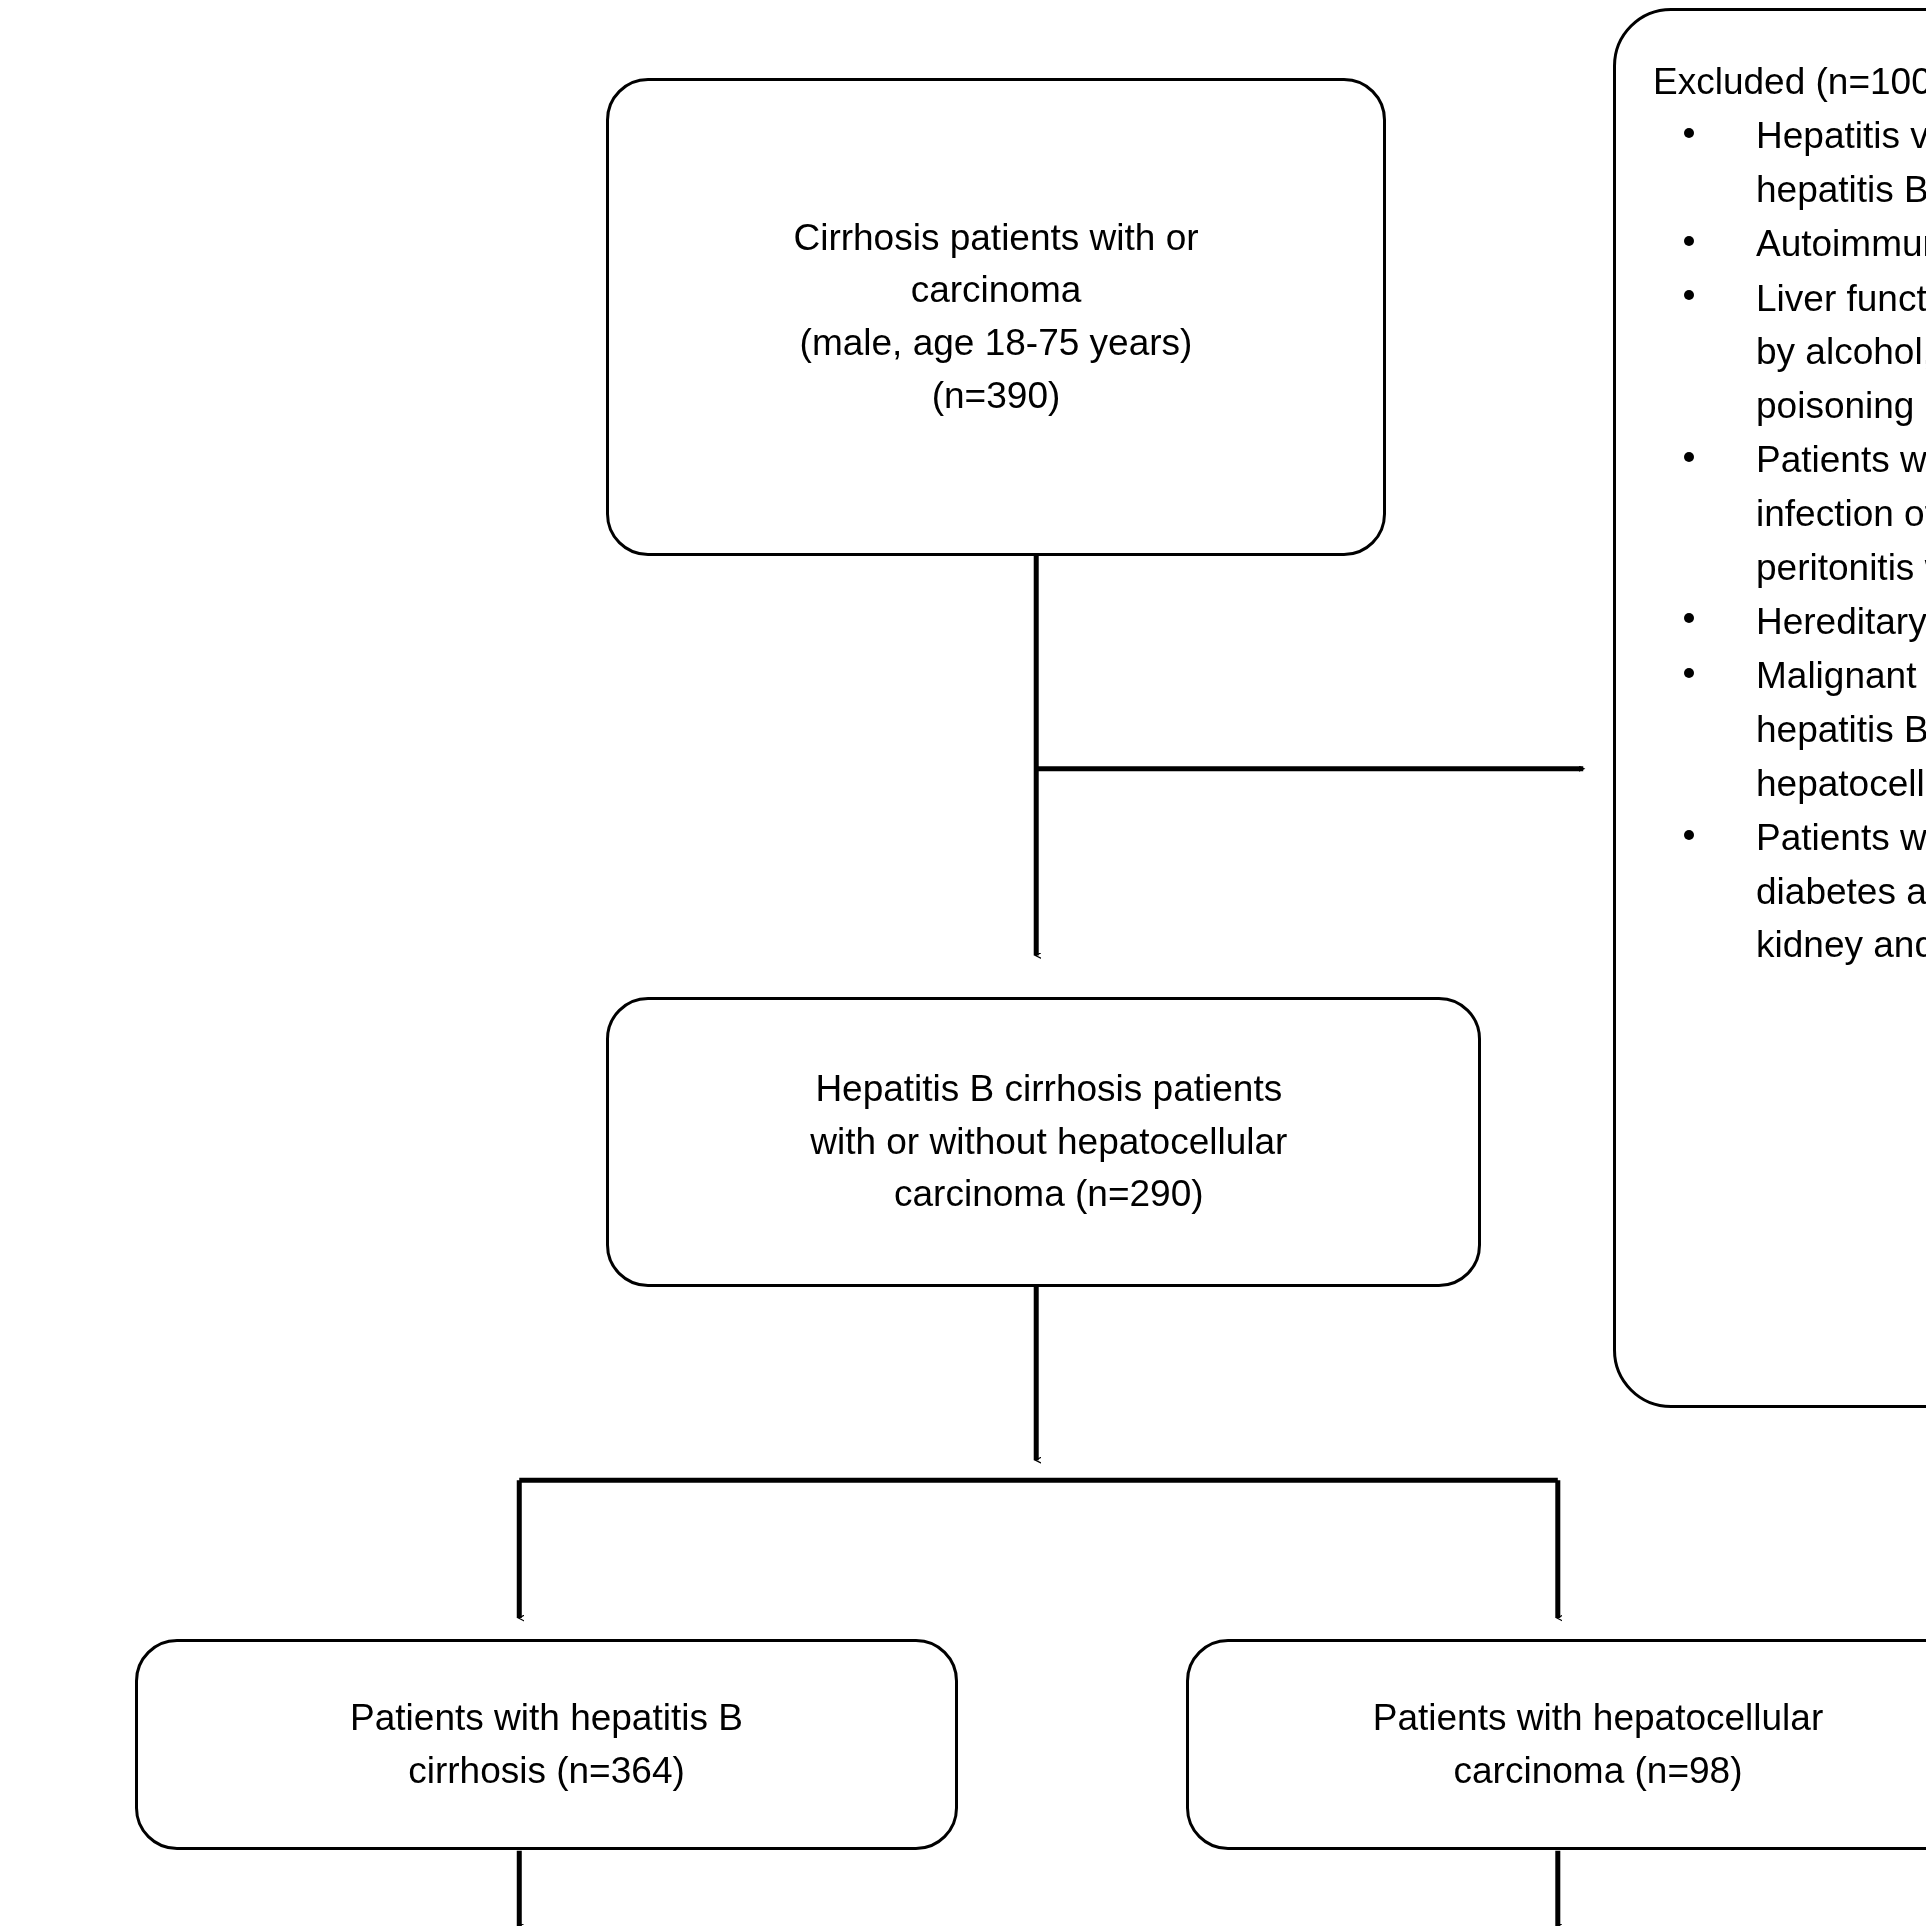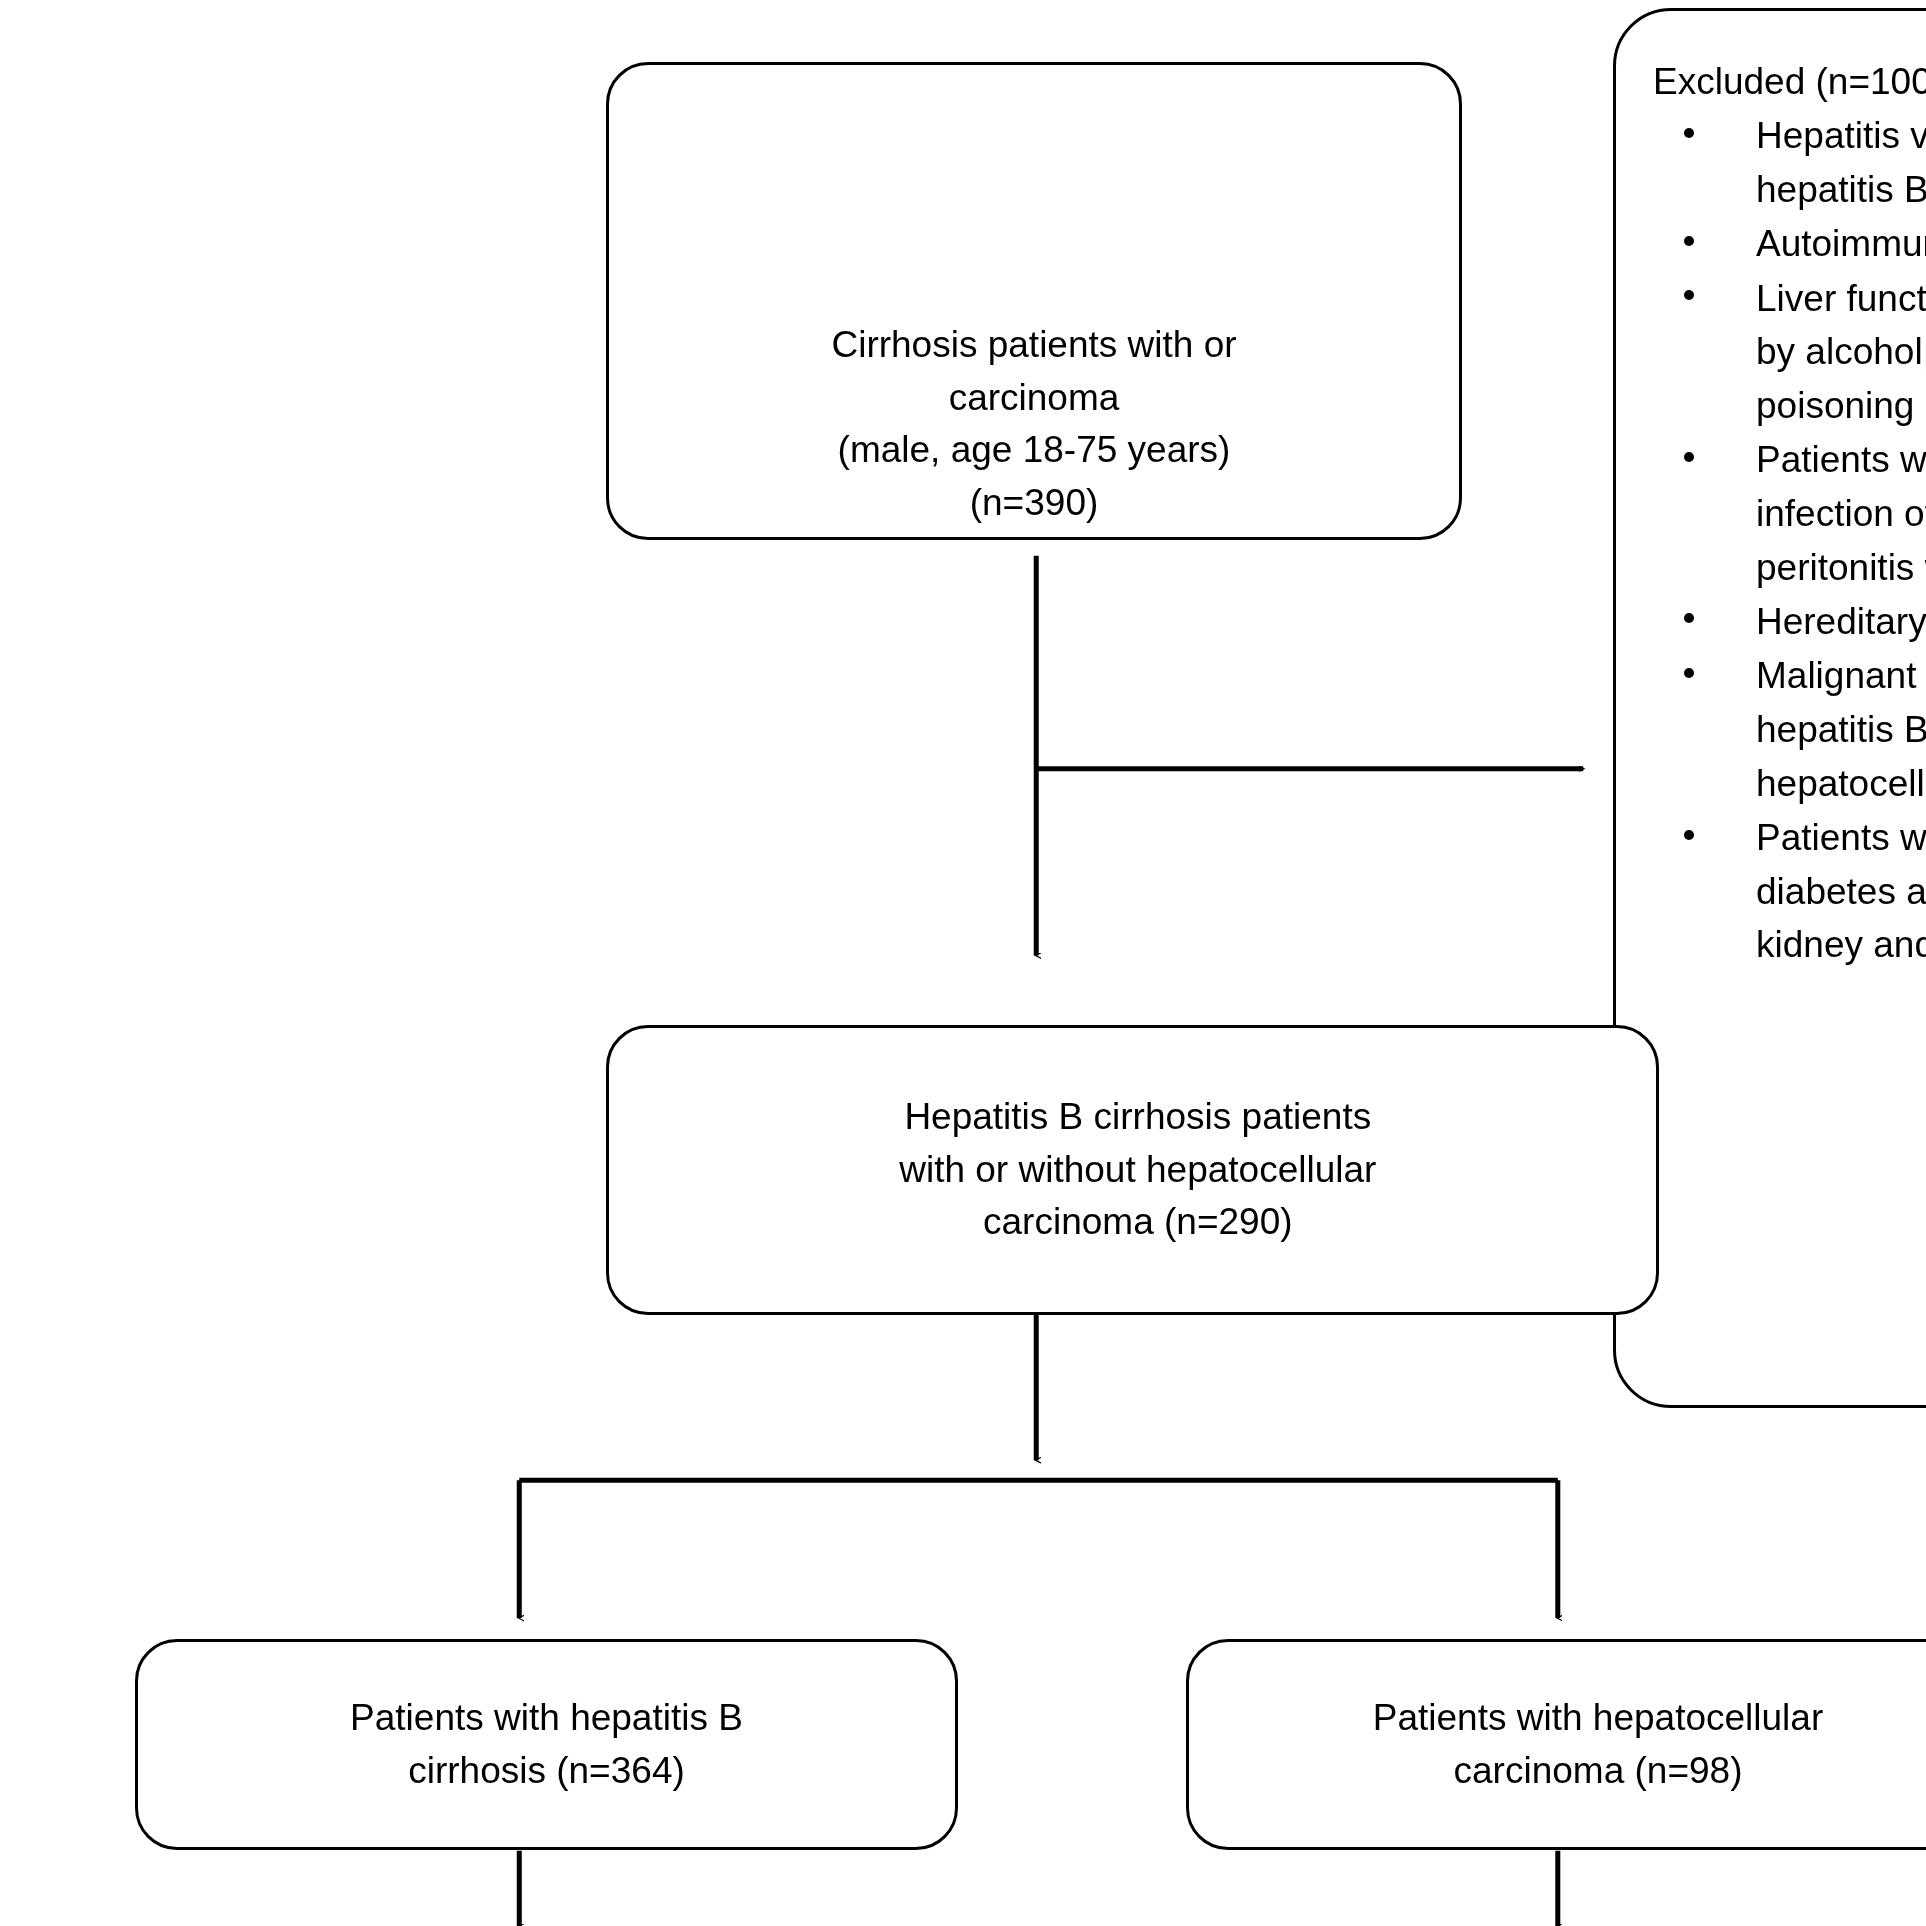--- a/index.html
+++ b/index.html
@@ -17,24 +17,24 @@
     flex-direction:column;
     align-items:center;
     justify-content:center;
     text-align:center;
     line-height:1.42;
     padding:7.7px 15.4px;
   }
   .node .ln{display:block;white-space:nowrap;}
 
   
-  #node-source{left:606px;top:62px;width:856px;height:478px;font-size:37px;justify-content:flex-end;}
+  #node-source{left:606px;top:78px;width:780px;height:478px;font-size:37px;}
   #node-excluded{left:1613px;top:7.7px;width:1103px;height:1400px;border-radius:58px;
                  display:block;text-align:left;padding:45px 37px 15.4px 37px;font-size:37px;}
-  #node-hbv{left:606px;top:1025px;width:1053px;height:290px;font-size:37px;padding-left:26px;}
+  #node-hbv{left:606px;top:997px;width:875px;height:290px;font-size:37px;padding-left:26px;}
   #node-cirrhosis{left:123px;top:1639px;width:823px;height:211px;font-size:37px;margin-left:12px;}
   #node-hcc{left:1186px;top:1639px;width:824px;height:211px;font-size:37px;}
 
   
   .exc-title{font-size:37px;line-height:1.38;margin:0 0 2.3px 0;}
   .exc-list{list-style:none;margin:0;padding:0;}
   .exc-list li{position:relative;padding-left:103px;margin:0 0 0.8px 0;font-size:37px;line-height:1.45;}
   .exc-list li .bullet{position:absolute;left:31px;top:0.50em;width:10px;height:10px;
                        background:#000;border-radius:50%;}
 

